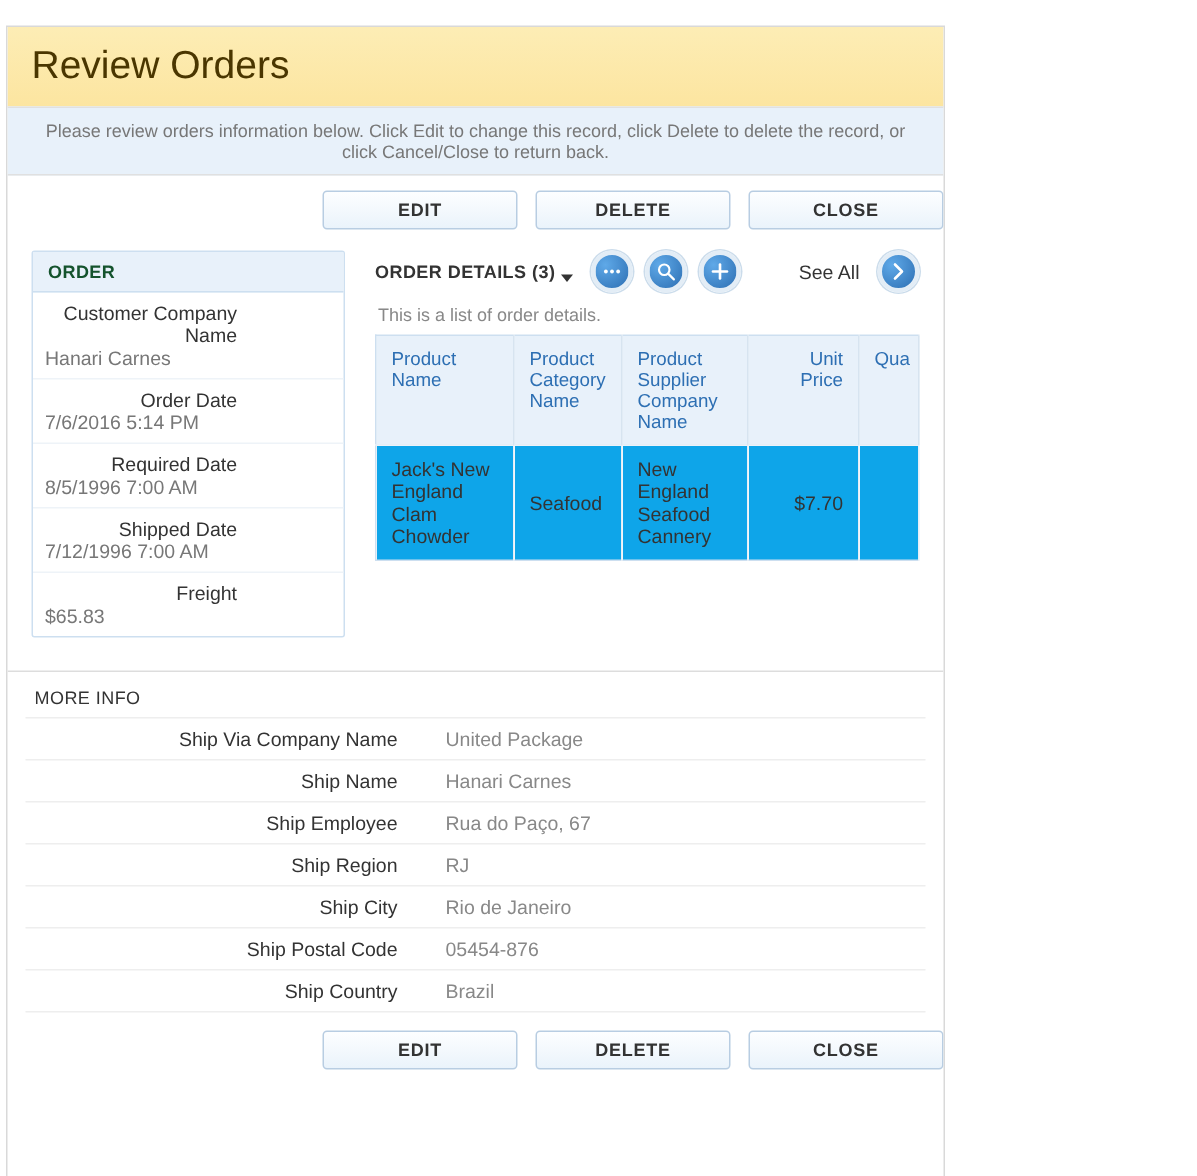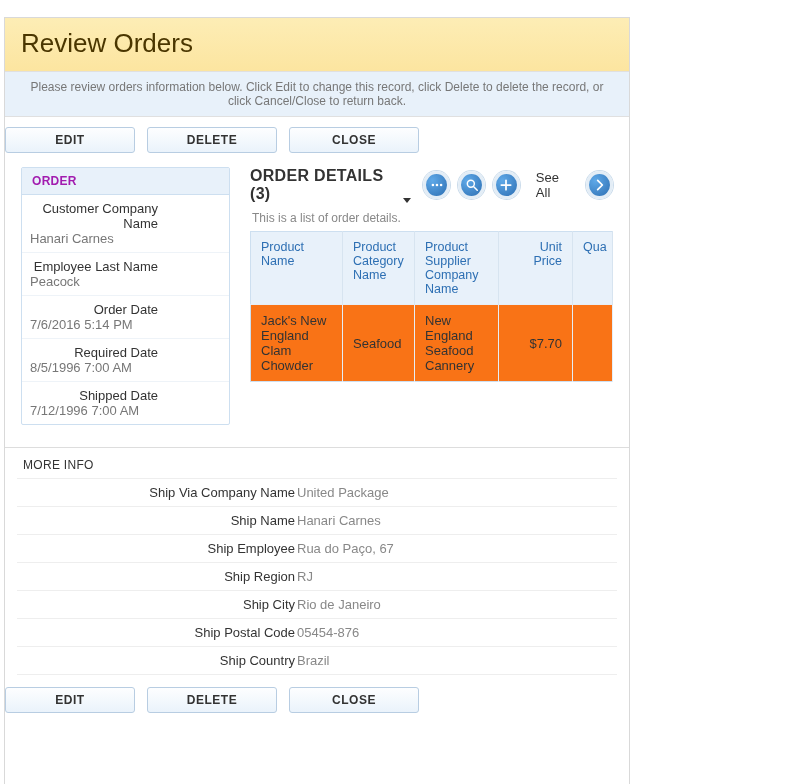--- a/index.html
+++ b/index.html
@@ -32,21 +32,21 @@
     background: #e8f1fa;
     padding: 8px 14px;
     color: #777;
     font-size: 12px;
     border-top: 1px solid #e0e0e0;
     border-bottom: 1px solid #e0e0e0;
     text-align: center;
   }
   .action-bar {
     display: flex;
-    justify-content: flex-start;
+    justify-content: flex-end;
     gap: 12px;
     padding: 10px 0 14px 0;
   }
   .btn {
     min-width: 130px;
     background: linear-gradient(#fdfeff,#eaf3fb);
     border: 1px solid #b8cde2;
     border-radius: 3px;
     padding: 5px 0;
     font-size: 12px;
@@ -66,21 +66,21 @@
     border: 1px solid #cddff0;
     border-radius: 2px;
     background: #fff;
     width: 375px;
   }
   .panel-header {
     background: #e8f1fa;
     padding: 6px 10px;
     font-size: 12px;
     font-weight: 600;
-    color: #a21caf;
+    color: #14532d;
     border-bottom: 1px solid #cddff0;
     letter-spacing: 0.3px;
   }
   .form-row {
     display: flex;
     border-bottom: 1px solid #eef3f8;
     padding: 6px 8px;
     flex-direction: column;
   }
   .form-row:last-child { border-bottom: none; }
@@ -97,21 +97,21 @@
   }
   
   .details-col { flex: 1; }
   .details-header {
     display: flex;
     align-items: center;
     gap: 8px;
     padding-bottom: 6px;
   }
   .details-title {
-    font-size: 16px;
+    font-size: 12px;
     font-weight: 600;
     letter-spacing: 0.3px;
     margin-right: 4px;
     display: flex;
     align-items: flex-end;
     gap: 4px;
   }
   .caret {
     width: 0; height:0;
     border-left: 4px solid transparent;
@@ -146,21 +146,21 @@
     font-size: 12.5px;
     padding: 8px 10px;
     border-right: 1px solid #d7e4f0;
     vertical-align: top;
   }
   .grid th.num { text-align: right; }
   .grid td {
     padding: 8px 10px;
     border-top: 1px solid #e6eef6;
     border-right: 1px solid #e6eef6;
-    background: #f97316;
+    background: #0ea5e9;
     font-size: 13px;
     vertical-align: middle;
     overflow: hidden;
     text-overflow: ellipsis;
   }
   .grid td.num { text-align: right; }
   .grid tr:nth-child(even) td { background: #f2f7fc; }
   .col-name     { width: 92px; }
   .col-category { width: 72px; }
   .col-supplier { width: 84px; }
@@ -180,21 +180,21 @@
   }
   .info-rows { padding: 0 12px; }
   .info-row {
     display: flex;
     border-top: 1px solid #eee;
     padding: 6px 0;
   }
   .info-label {
     width: 280px;
     text-align: right;
-    padding-right: 2px;
+    padding-right: 32px;
     color: #333;
   }
   .info-value { color: #888; }
 </style>
 </head>
 <body>
 
 <div class="page">
 
   <div class="title-bar">
@@ -212,34 +212,34 @@
   <div class="two-col">
 
     <div class="panel">
       <div class="panel-header">ORDER</div>
       <div>
         <div class="form-row">
           <div class="form-label">Customer Company Name</div>
           <div class="form-value">Hanari Carnes</div>
         </div>
         <div class="form-row">
-          <div class="form-label">Employee Last Name</div>
-          <div class="form-value">Peacock</div>
-        </div>
-        <div class="form-row">
           <div class="form-label">Order Date</div>
           <div class="form-value">7/6/2016 5:14 PM</div>
         </div>
         <div class="form-row">
           <div class="form-label">Required Date</div>
           <div class="form-value">8/5/1996 7:00 AM</div>
         </div>
         <div class="form-row">
           <div class="form-label">Shipped Date</div>
           <div class="form-value">7/12/1996 7:00 AM</div>
+        </div>
+        <div class="form-row">
+          <div class="form-label">Freight</div>
+          <div class="form-value">$65.83</div>
         </div>
       </div>
     </div>
 
     <div class="details-col">
       <div class="details-header">
         <div class="details-title">
           <span>ORDER DETAILS (3)</span>
           <span class="caret"></span>
         </div>

